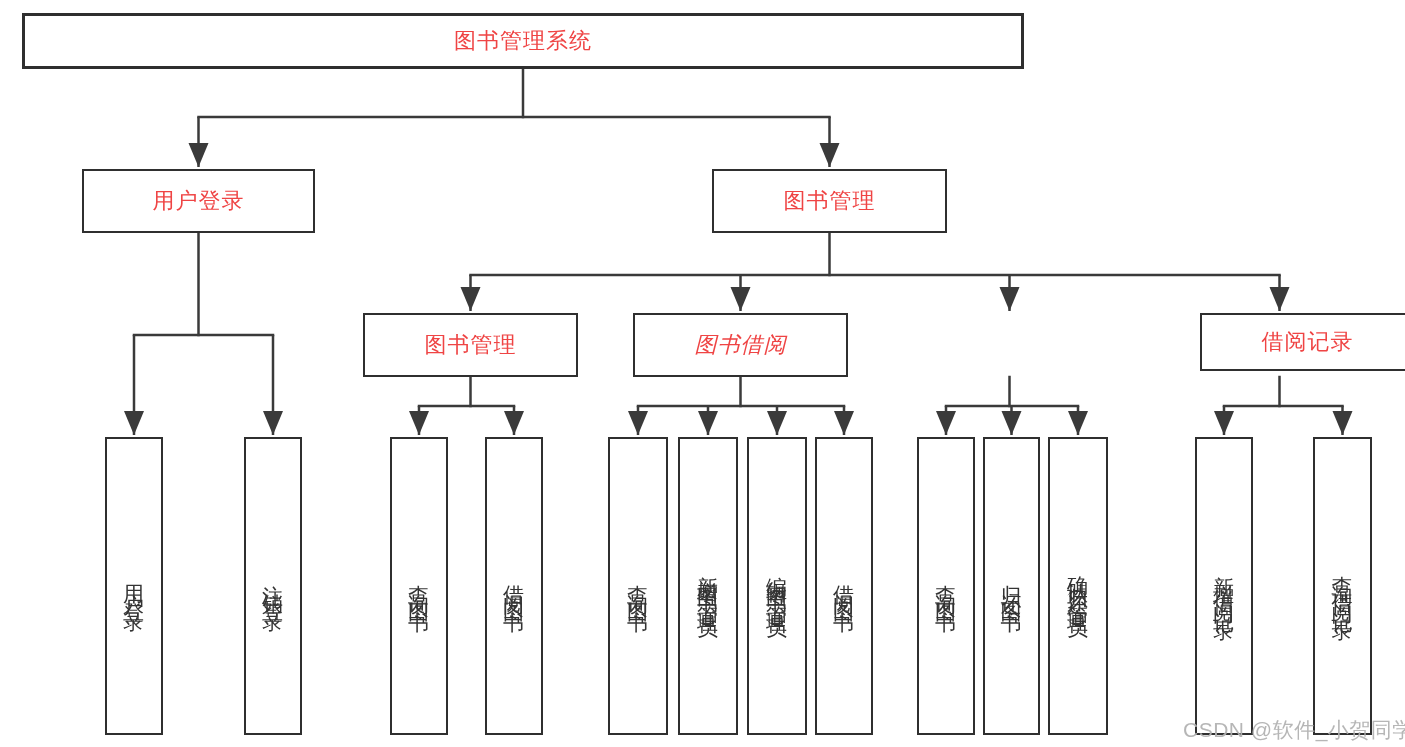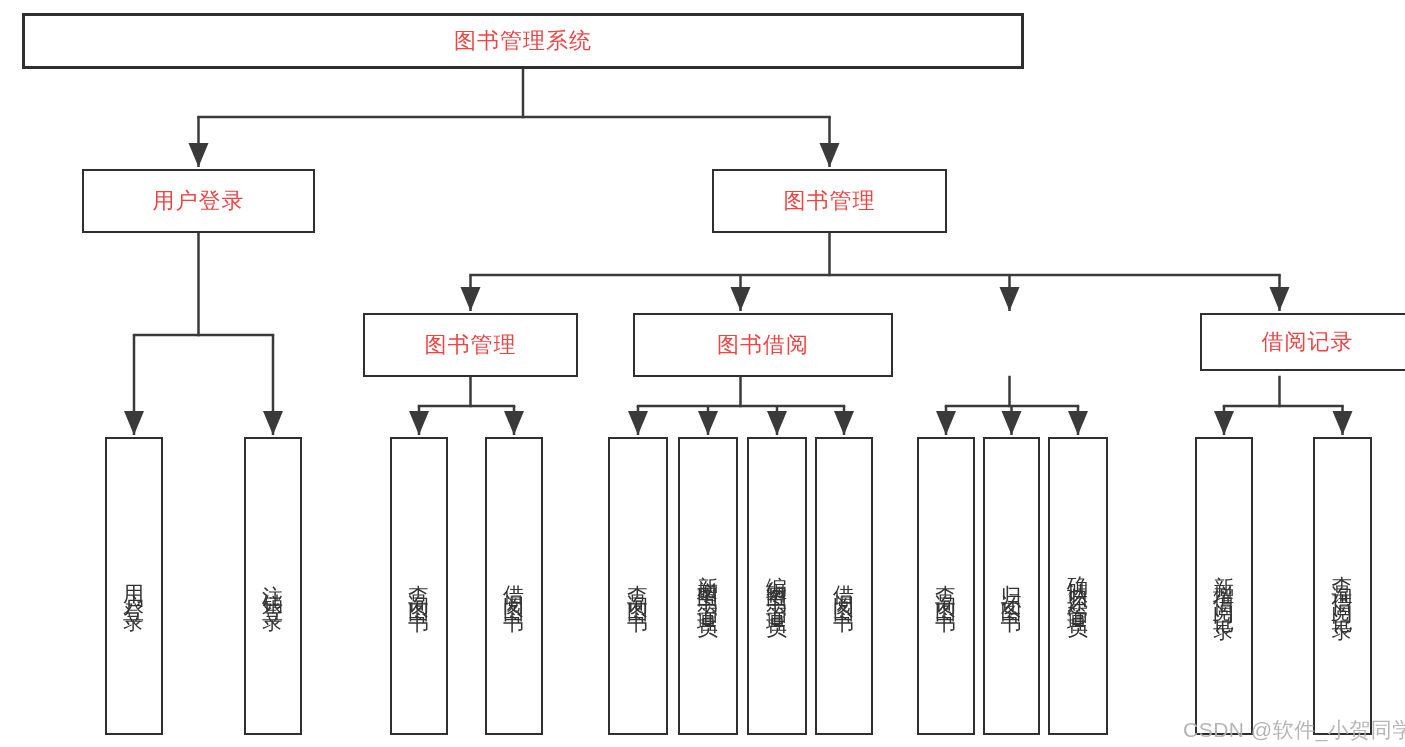--- a/index.html
+++ b/index.html
@@ -105,21 +105,21 @@
       <path d="M1342.5,406 V435" marker-end="url(#arrow)" stroke-linecap="butt"></path>
     </g>
   </svg>
 
   <div class="node root" style="left:22px;top:13px;width:1002px;height:56px;">图书管理系统</div>
 
   <div class="node" style="left:82px;top:169px;width:233px;height:64px;">用户登录</div>
   <div class="node" style="left:712px;top:169px;width:235px;height:64px;">图书管理</div>
 
   <div class="node" style="left:363px;top:313px;width:215px;height:64px;">图书管理</div>
-  <div class="node" style="left:633px;top:313px;width:260px;height:64px;">图书借阅</div>
+  <div class="node" style="left:633px;top:313px;width:215px;height:64px;font-style:italic;">图书借阅</div>
   <div class="node" style="left:1200px;top:313px;width:215px;height:58px;">借阅记录</div>
 
   <div class="leaf" style="left:105px;top:437px;width:58px;height:298px;">
     <span>用户登录</span>
   </div>
   <div class="leaf" style="left:244px;top:437px;width:58px;height:298px;">
     <span>注销登录</span>
   </div>
 
   <div class="leaf" style="left:390px;top:437px;width:58px;height:298px;">

